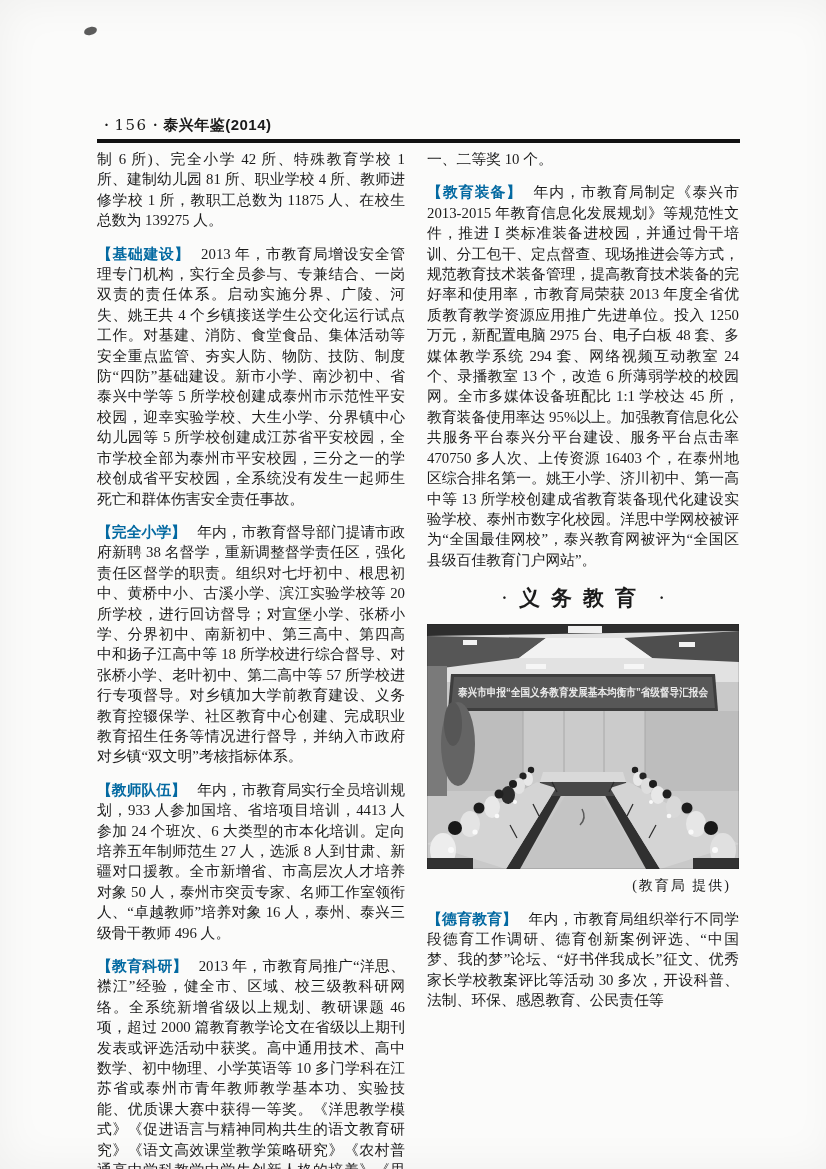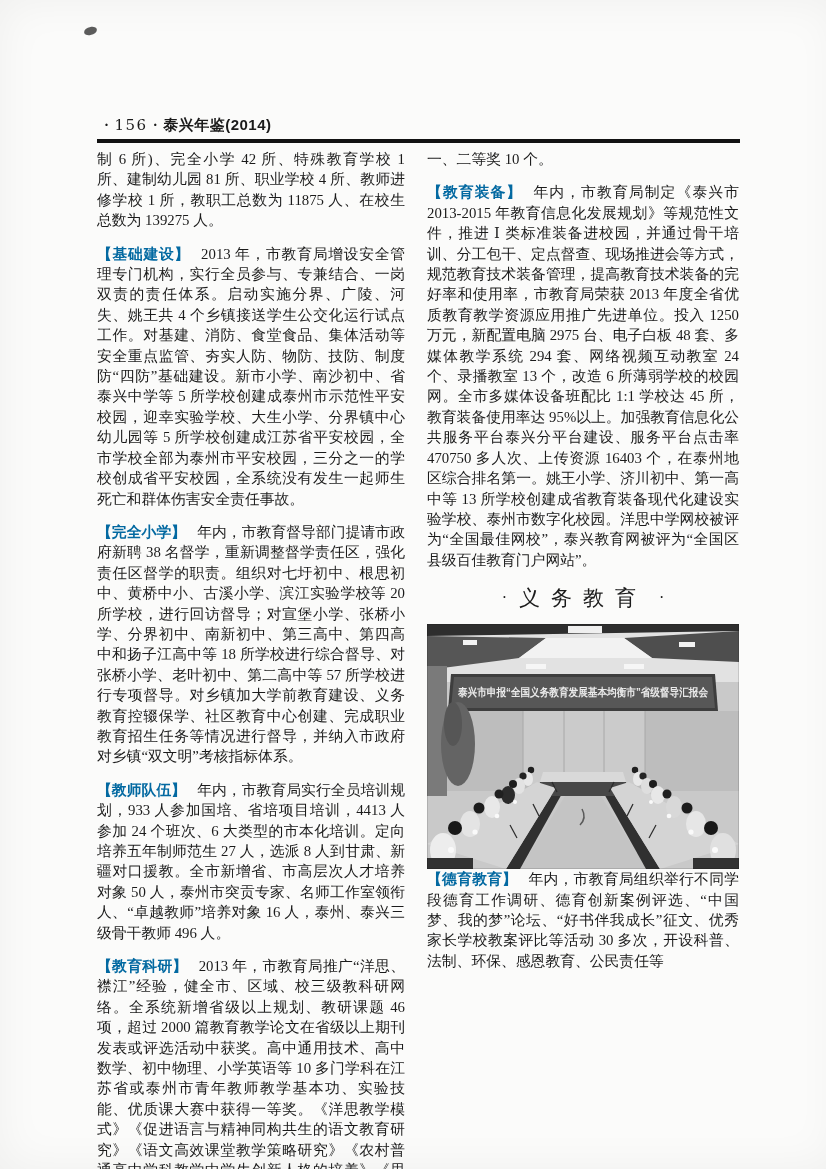--- a/index.html
+++ b/index.html
@@ -33,21 +33,21 @@
   }
   .col-left  { left:97px;  width:308px; }
   .col-right { left:427px; width:312px; }
   p.para { margin:0 0 13px 0; }
   p.para:last-child { margin-bottom:0; }
   .entry-label {
     font-family:"Liberation Sans","DejaVu Sans",sans-serif;
     font-weight:bold; color:#0369a1; margin-right:11px;
   }
   .section-heading {
-    text-align:center; font-weight:normal; font-size:21px;
+    text-align:center; font-weight:bold; font-size:21px;
     margin:15px 0 13px 0; line-height:26px;
   }
   .section-heading .hd-dot { font-size:16px; vertical-align:2px; }
   .section-heading .hd-text { letter-spacing:11px; margin:0 12px; }
   figure.photo-figure { margin:3px 0 0 0; }
   .photo-frame { width:312px; height:245px; display:block; }
   .photo-credit {
     text-align:right; font-size:14px; letter-spacing:2px;
     padding-right:8px; margin:7px 0 12px 0;
     font-family:"Liberation Serif","DejaVu Serif",serif;
@@ -185,20 +185,21 @@
           <circle cx="224" cy="178" r="2"></circle>
             <circle cx="242" cy="192" r="2.3"></circle>
             <circle cx="264" cy="208" r="2.6"></circle>
             <circle cx="288" cy="226" r="3"></circle>
         </g>
 
         <rect x="0" y="234" width="46" height="11" fill="#323232"></rect>
         <rect x="266" y="234" width="46" height="11" fill="#323232"></rect>
         <rect x="0" y="0" width="312" height="245" fill="none" stroke="rgba(0,0,0,0.25)" stroke-width="1"></rect>
       </svg>
+      <figcaption class="photo-credit">(教育局 提供)</figcaption>
     </figure>
 
     <p class="para">
       <span class="entry-label">【德育教育】</span><span>年内，市教育局组织举行不同学段德育工作调研、德育创新案例评选、“中国梦、我的梦”论坛、“好书伴我成长”征文、优秀家长学校教案评比等活动 30 多次，开设科普、法制、环保、感恩教育、公民责任等</span>
     </p>
   </div>
 
 </div>
 
 </body></html>

